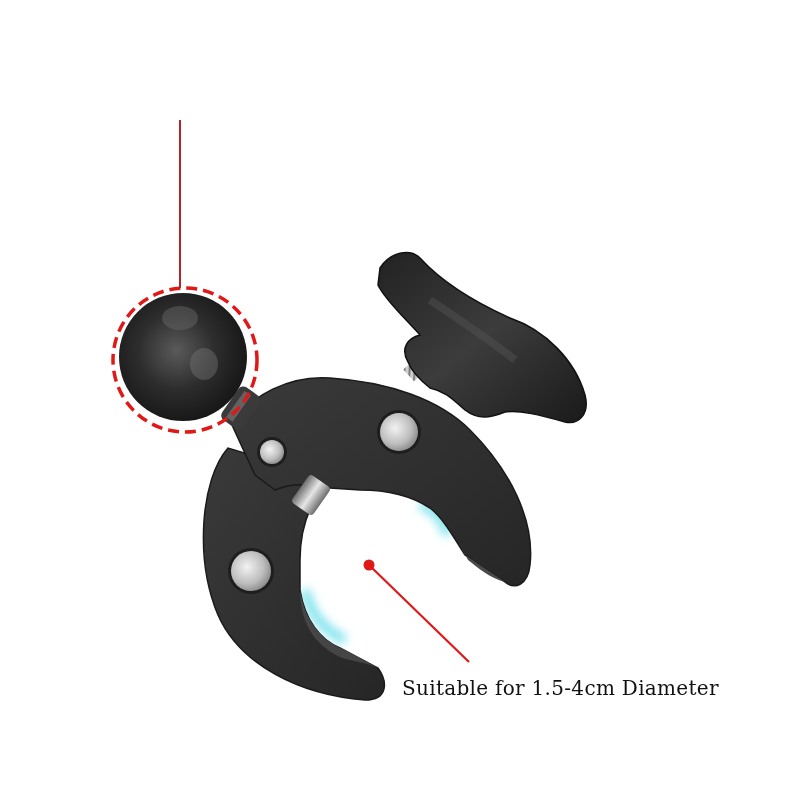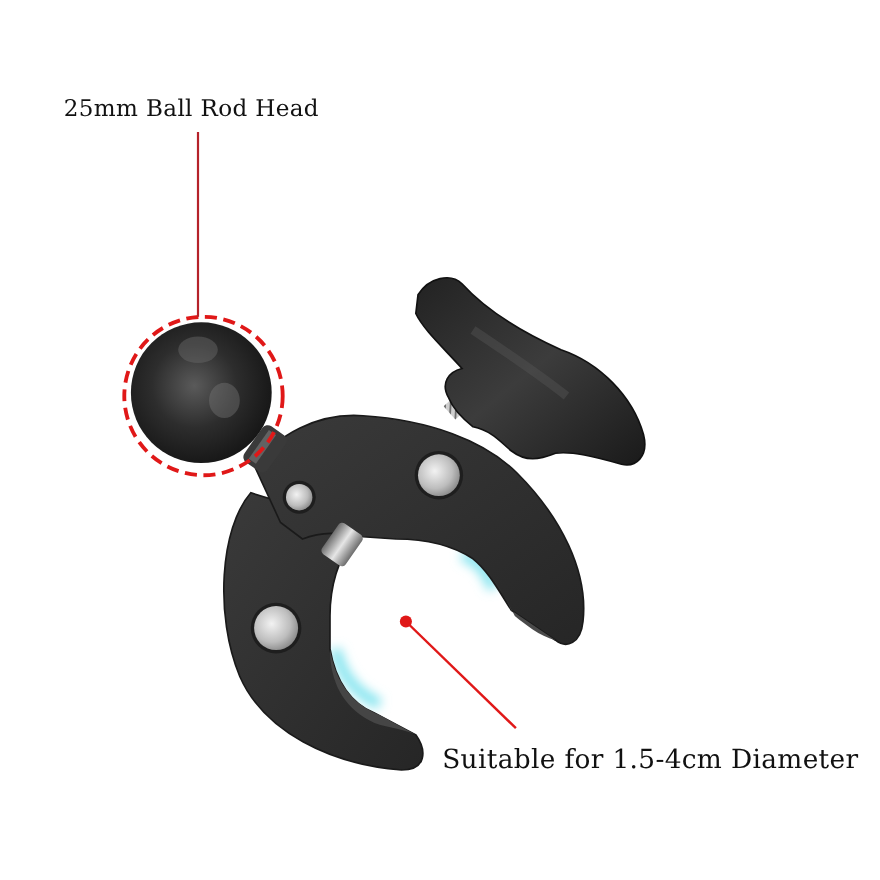--- a/index.html
+++ b/index.html
@@ -6,21 +6,21 @@
   body { width: 800px; height: 800px; position: relative; overflow: hidden; }
   .canvas { position: absolute; left: 0; top: 0; width: 800px; height: 800px; }
   .label {
     position: absolute;
     font-family: "DejaVu Serif", "Liberation Serif", serif;
     color: #111111;
     white-space: nowrap;
     letter-spacing: 0.3px;
   }
   .label-ball { left: 58px; top: 86px; font-size: 21px; }
-  .label-diameter { left: 402px; top: 676px; font-size: 24px; }
+  .label-diameter { left: 402px; top: 676px; font-size: 20px; }
 </style>
 </head>
 <body>
 
 <div class="canvas">
   <svg width="800" height="800" viewBox="0 0 800 800" xmlns="http://www.w3.org/2000/svg">
     <defs>
       <radialGradient id="ballGrad" cx="0.45" cy="0.45" r="0.6">
         <stop offset="0" stop-color="#5a5a5a"></stop>
         <stop offset="0.5" stop-color="#2d2d2d"></stop>
@@ -134,15 +134,14 @@
       <circle cx="251" cy="571" r="20" fill="url(#screwGrad)"></circle>
     </g>
 
     <circle cx="185" cy="360" r="72" fill="none" stroke="#e01818" stroke-width="3.5" stroke-dasharray="11 6"></circle>
 
     <line x1="180" y1="120" x2="180" y2="288" stroke="#b5222a" stroke-width="2"></line>
     <circle cx="369" cy="565" r="5.5" fill="#e01818"></circle>
     <line x1="369" y1="565" x2="469" y2="662" stroke="#e01818" stroke-width="2.2"></line>
   </svg>
 
-  <div class="label label-ball">25mm Ball Rod Head</div>
   <div class="label label-diameter">Suitable for 1.5-4cm Diameter</div>
 </div>
 
 </body></html>

